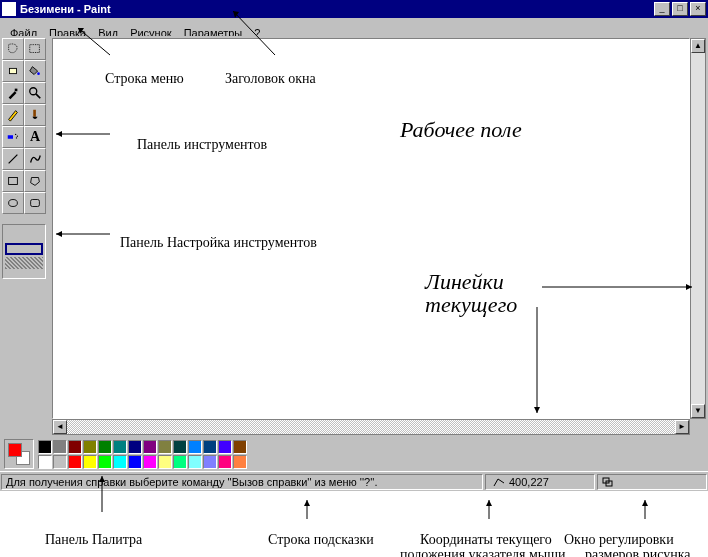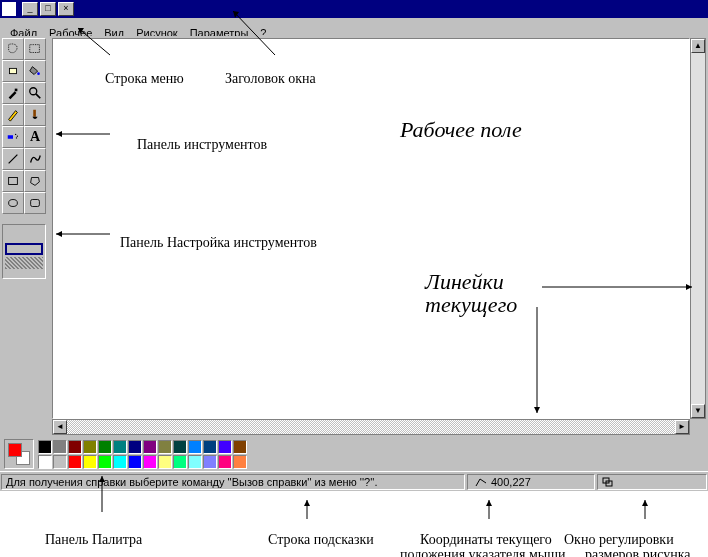--- a/index.html
+++ b/index.html
@@ -47,42 +47,43 @@
 .curcolors { width: 30px; height: 30px; background: #c0c0c0; border: 1px solid #808080; border-right-color: #fff; border-bottom-color: #fff; position: relative; margin-right: 4px; }
 .curcolors .bg { position: absolute; right: 3px; bottom: 3px; width: 14px; height: 14px; background: #fff; border: 1px solid #808080; }
 .curcolors .fg { position: absolute; left: 3px; top: 3px; width: 14px; height: 14px; border: 1px solid #808080; }
 .palette { display: grid; grid-template-rows: 14px 14px; grid-auto-columns: 14px; grid-auto-flow: column; gap: 1px; }
 .swatch { width: 14px; height: 14px; border: 1px solid #808080; border-right-color: #fff; border-bottom-color: #fff; }
 
 
 .statusbar { height: 20px; background: #c0c0c0; display: flex; align-items: center; border-top: 1px solid #fff; font-size: 11px; }
 .statusbar .panel { border: 1px solid #808080; border-right-color: #fff; border-bottom-color: #fff; height: 16px; padding: 1px 4px; margin: 0 1px; display: flex; align-items: center; }
 .statusbar .panel.hint { flex: 1; }
-.statusbar .panel.coords { width: 128px; padding-left: 7px; }
+.statusbar .panel.coords { width: 110px; padding-left: 7px; }
 .statusbar .panel.size { width: 110px; }
 .statusbar .mini-icon { width: 12px; height: 10px; margin-right: 4px; display: inline-block; }
 
 
 .anno { position: absolute; font-family: "Times New Roman", serif; font-size: 14px; color: #000; pointer-events: none; margin-top: 9px; }
 .anno.big { font-size: 22px; font-style: italic; }
 .arrow { position: absolute; pointer-events: none; }
 </style>
 </head>
 <body>
 
 <div class="titlebar">
   <span class="icon"></span>
+  <span class="title">Безимени - Paint</span>
   <span class="btn">_</span>
   <span class="btn">□</span>
   <span class="btn">×</span>
 </div>
 
 <div class="menubar">
   <span class="item"><u>Файл</u></span>
-  <span class="item"><u>Рабочее</u></span>
+  <span class="item"><u>Правка</u></span>
   <span class="item"><u>Вид</u></span>
   <span class="item"><u>Рисунок</u></span>
   <span class="item"><u>Параметры</u></span>
   <span class="item"><u>?</u></span>
 </div>
 
 <div class="main">
   <div class="toolbox">
     <div class="tools">
       <div class="tool">

